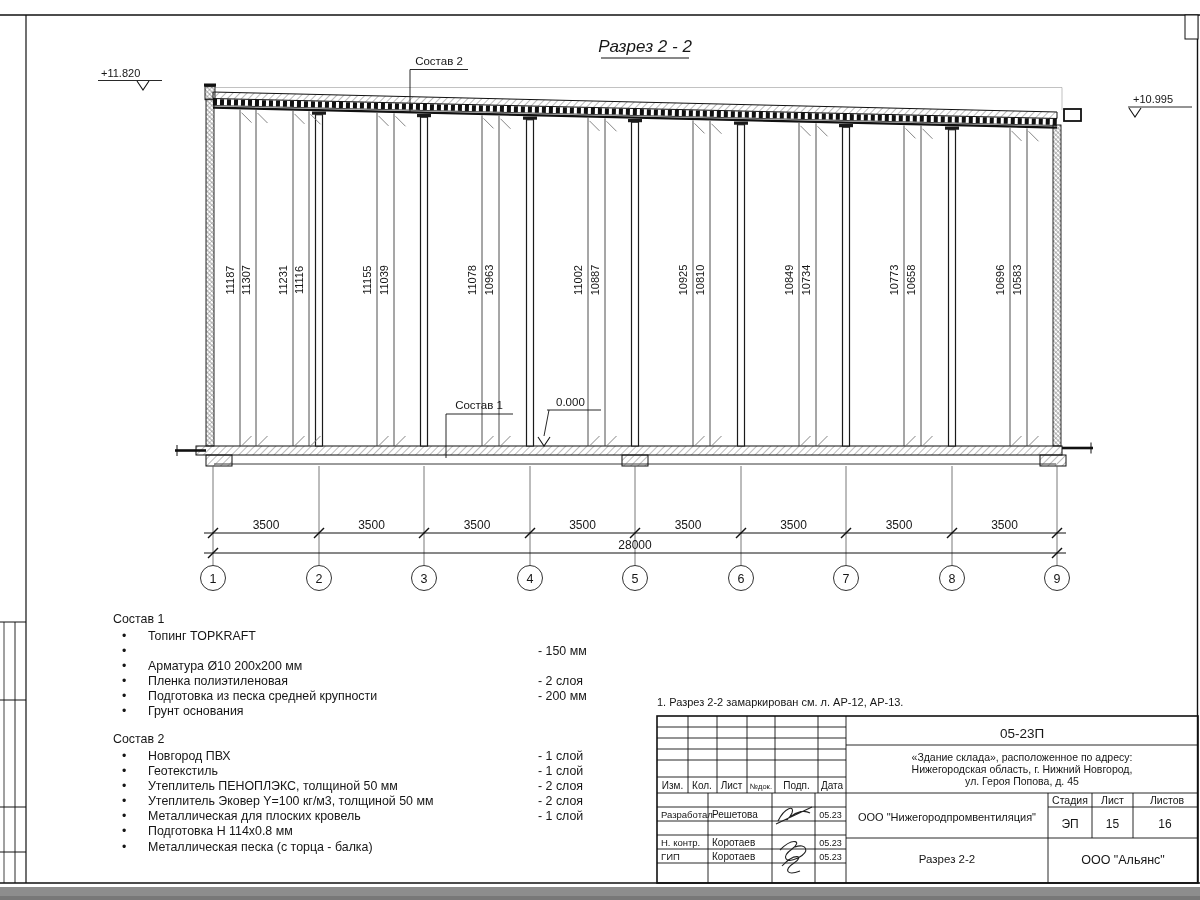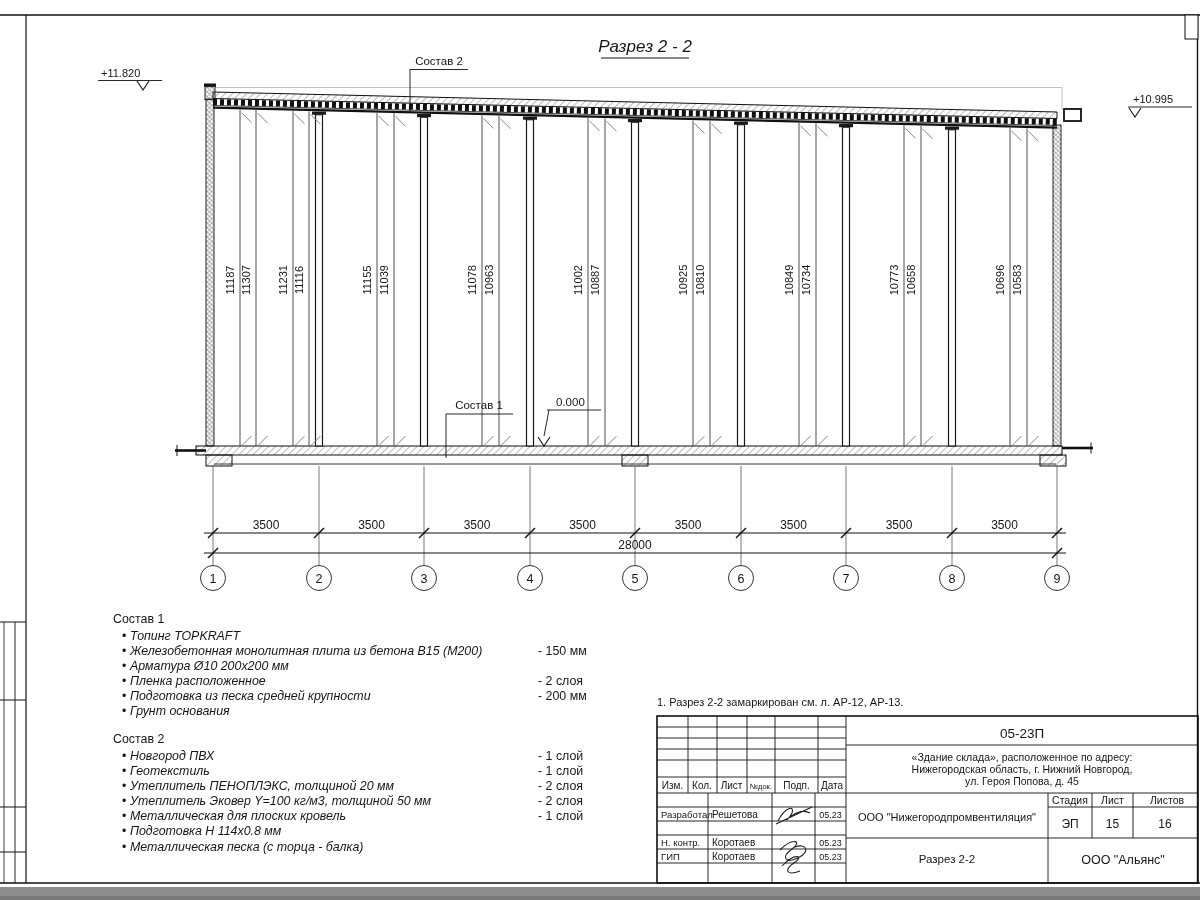--- a/index.html
+++ b/index.html
@@ -6,21 +6,21 @@
   .stage{position:relative;width:1200px;height:900px;background:#ffffff;overflow:hidden;
          font-family:"Liberation Sans",sans-serif;color:#161616;}
   svg{position:absolute;left:0;top:0;}
   svg text{font-family:"Liberation Sans",sans-serif;fill:#161616;}
   .sostav{position:absolute;left:113px;width:480px;font-size:12.4px;color:#161616;}
   #s1{top:611px;}
   #s2{top:731px;}
   .st{height:16px;line-height:16px;margin-bottom:2px;}
   .srow{position:relative;height:15.1px;line-height:15.1px;}
   .sb{position:absolute;left:9px;}
-  .stx{position:absolute;left:17px;white-space:nowrap;font-style:italic;}
+  .stx{position:absolute;left:35px;white-space:nowrap;}
   .svl{position:absolute;left:393px;white-space:nowrap;margin-left:32px;}
 </style>
 </head>
 <body>
 
 <div class="stage">
 
 <svg width="1200" height="900" viewBox="0 0 1200 900">
   <defs>
     <pattern id="hA" width="5" height="5" patternUnits="userSpaceOnUse" patternTransform="rotate(45)">
@@ -322,31 +322,30 @@
 
 <div class="sostav" id="s1">
   <div class="st">Состав 1</div>
   <div class="srow">
         <span class="sb">•</span>
         <span class="stx">Топинг TOPKRAFT</span>
         <span class="svl"></span>
       </div>
   <div class="srow">
         <span class="sb">•</span>
-        <span class="stx">Железобетонная монолитная плита из бетона В15 (М200)</span>
         <span class="svl">-  150 мм</span>
       </div>
   <div class="srow">
         <span class="sb">•</span>
         <span class="stx">Арматура Ø10 200х200 мм</span>
         <span class="svl"></span>
       </div>
   <div class="srow">
         <span class="sb">•</span>
-        <span class="stx">Пленка расположенное</span>
+        <span class="stx">Пленка полиэтиленовая</span>
         <span class="svl">-  2 слоя</span>
       </div>
   <div class="srow">
         <span class="sb">•</span>
         <span class="stx">Подготовка из песка средней крупности</span>
         <span class="svl">- 200 мм</span>
       </div>
   <div class="srow">
         <span class="sb">•</span>
         <span class="stx">Грунт основания</span>
@@ -361,21 +360,21 @@
         <span class="stx">Новгород ПВХ</span>
         <span class="svl">- 1 слой</span>
       </div>
   <div class="srow">
         <span class="sb">•</span>
         <span class="stx">Геотекстиль</span>
         <span class="svl">- 1 слой</span>
       </div>
   <div class="srow">
         <span class="sb">•</span>
-        <span class="stx">Утеплитель ПЕНОПЛЭКС, толщиной 20 мм</span>
+        <span class="stx">Утеплитель ПЕНОПЛЭКС, толщиной 50 мм</span>
         <span class="svl">- 2 слоя</span>
       </div>
   <div class="srow">
         <span class="sb">•</span>
         <span class="stx">Утеплитель Эковер Y=100 кг/м3, толщиной 50 мм</span>
         <span class="svl">- 2 слоя</span>
       </div>
   <div class="srow">
         <span class="sb">•</span>
         <span class="stx">Металлическая для плоских кровель</span>

